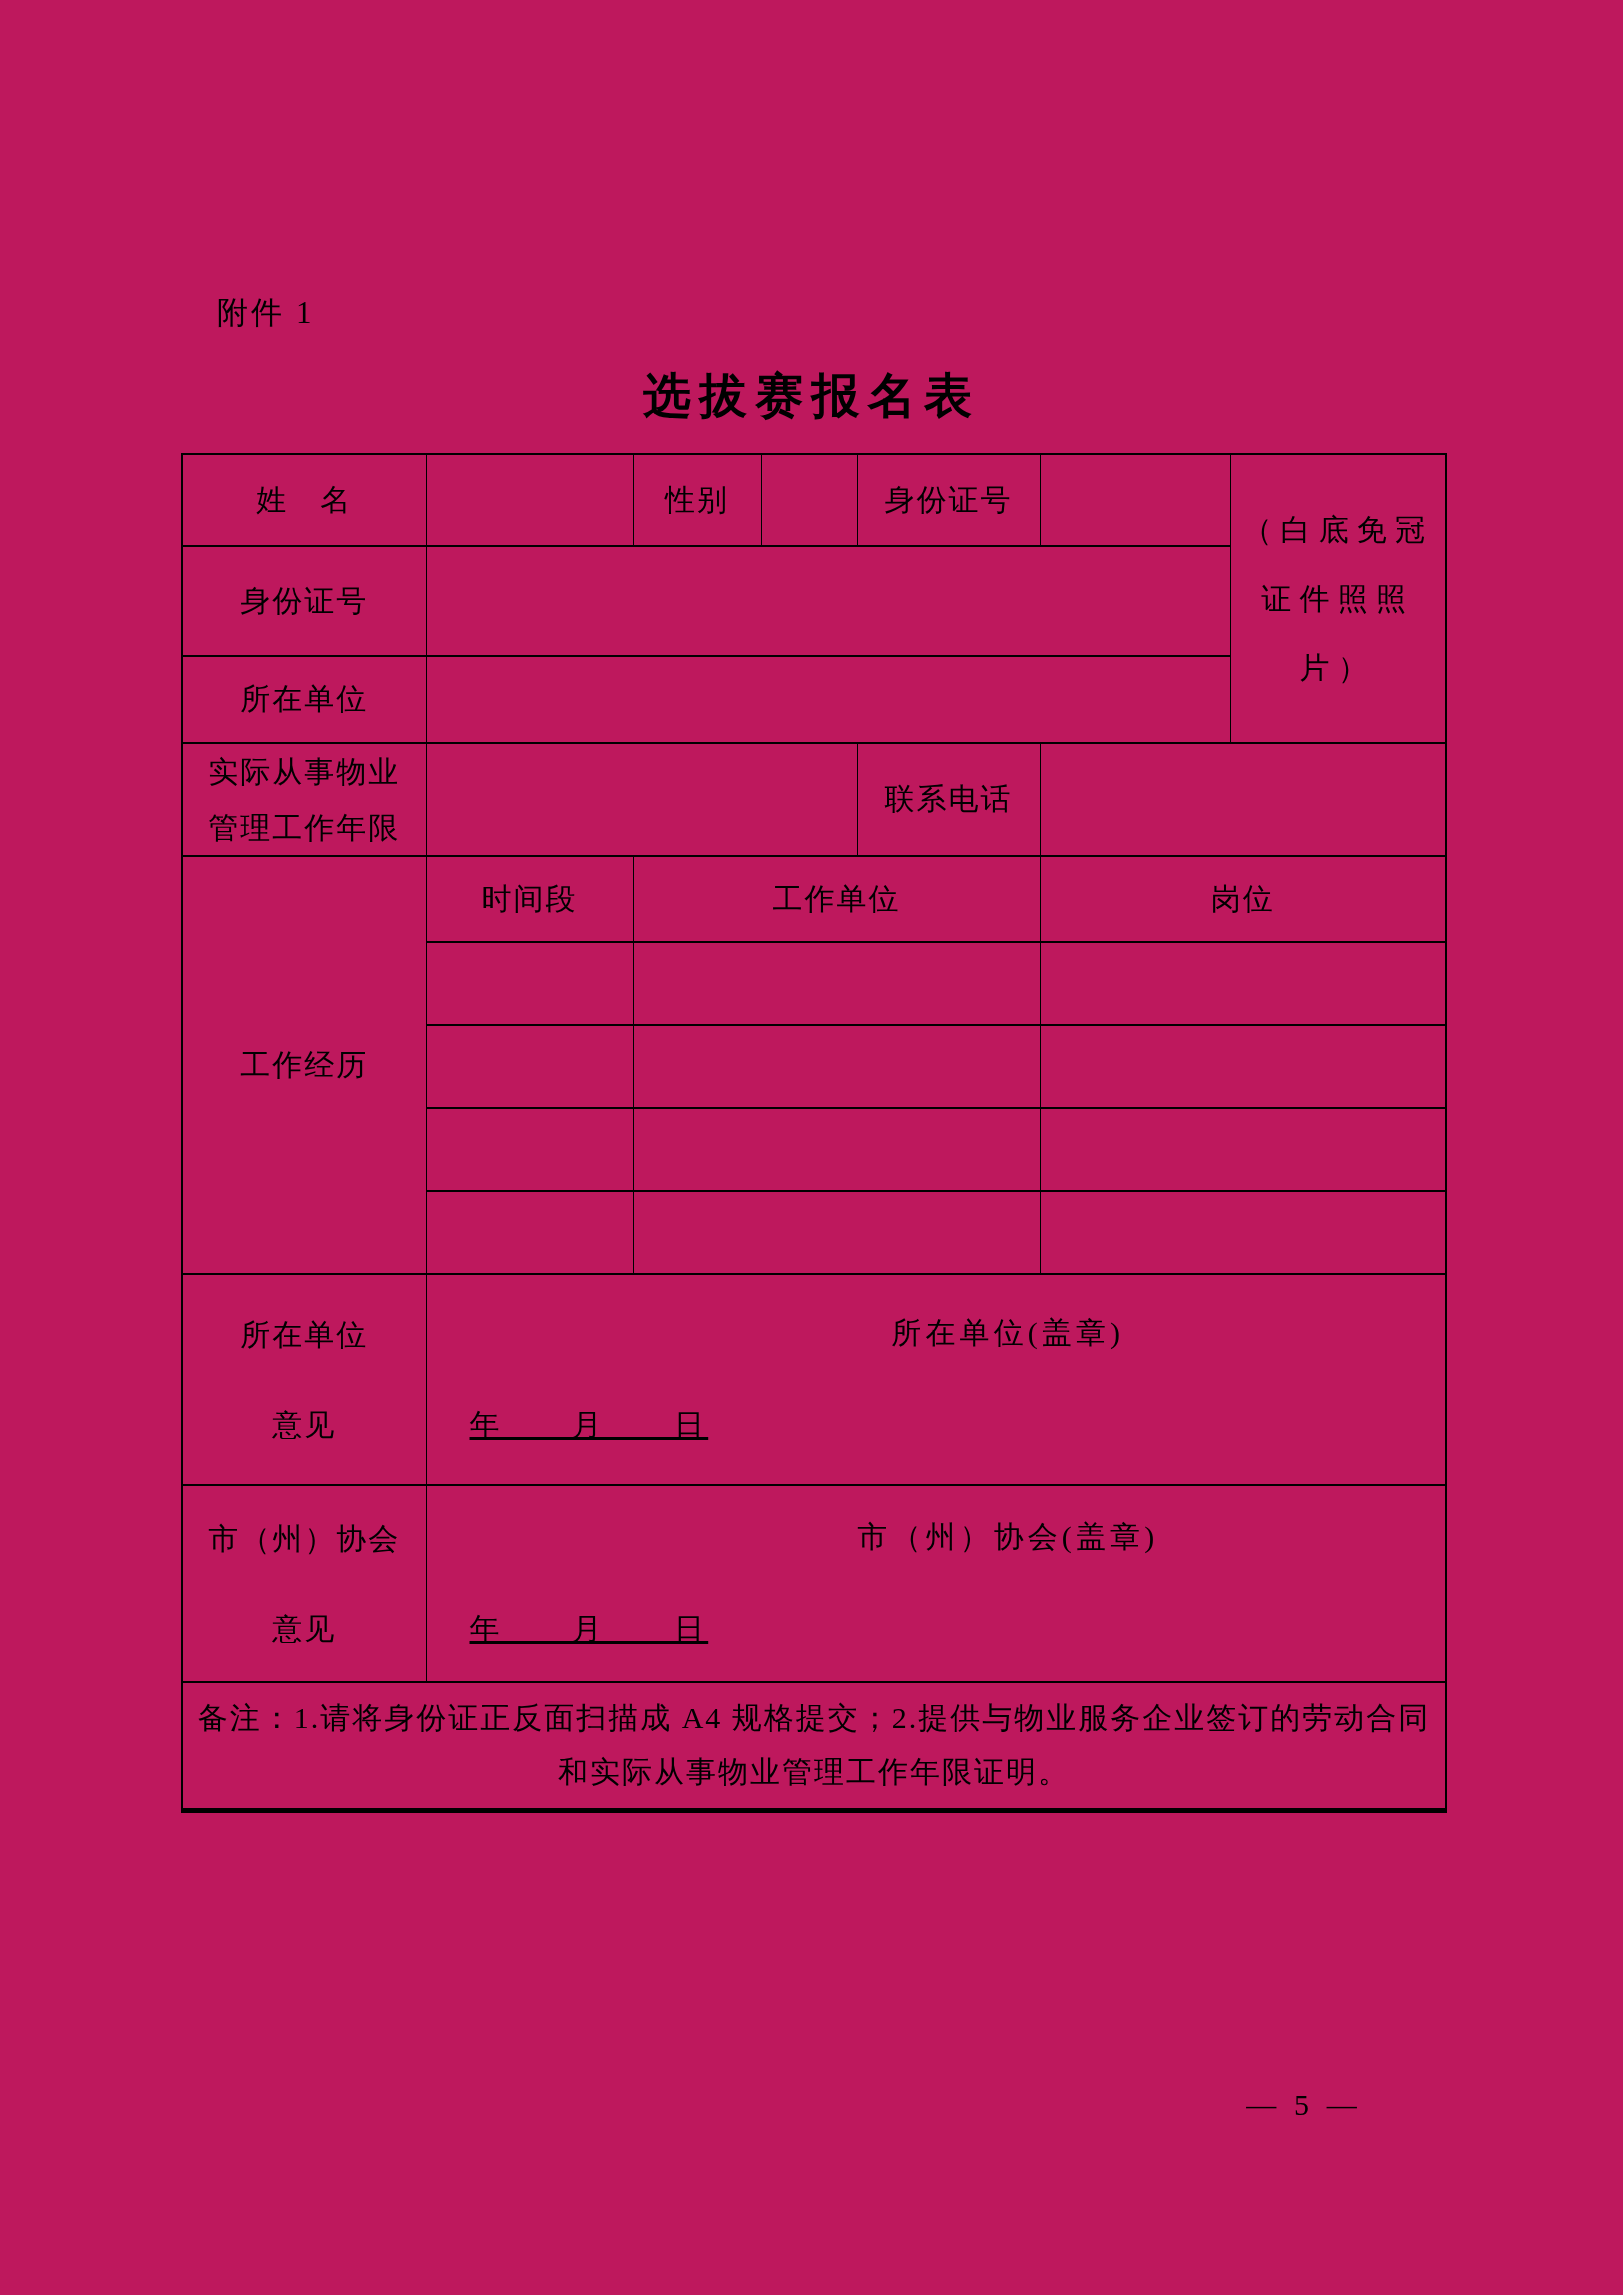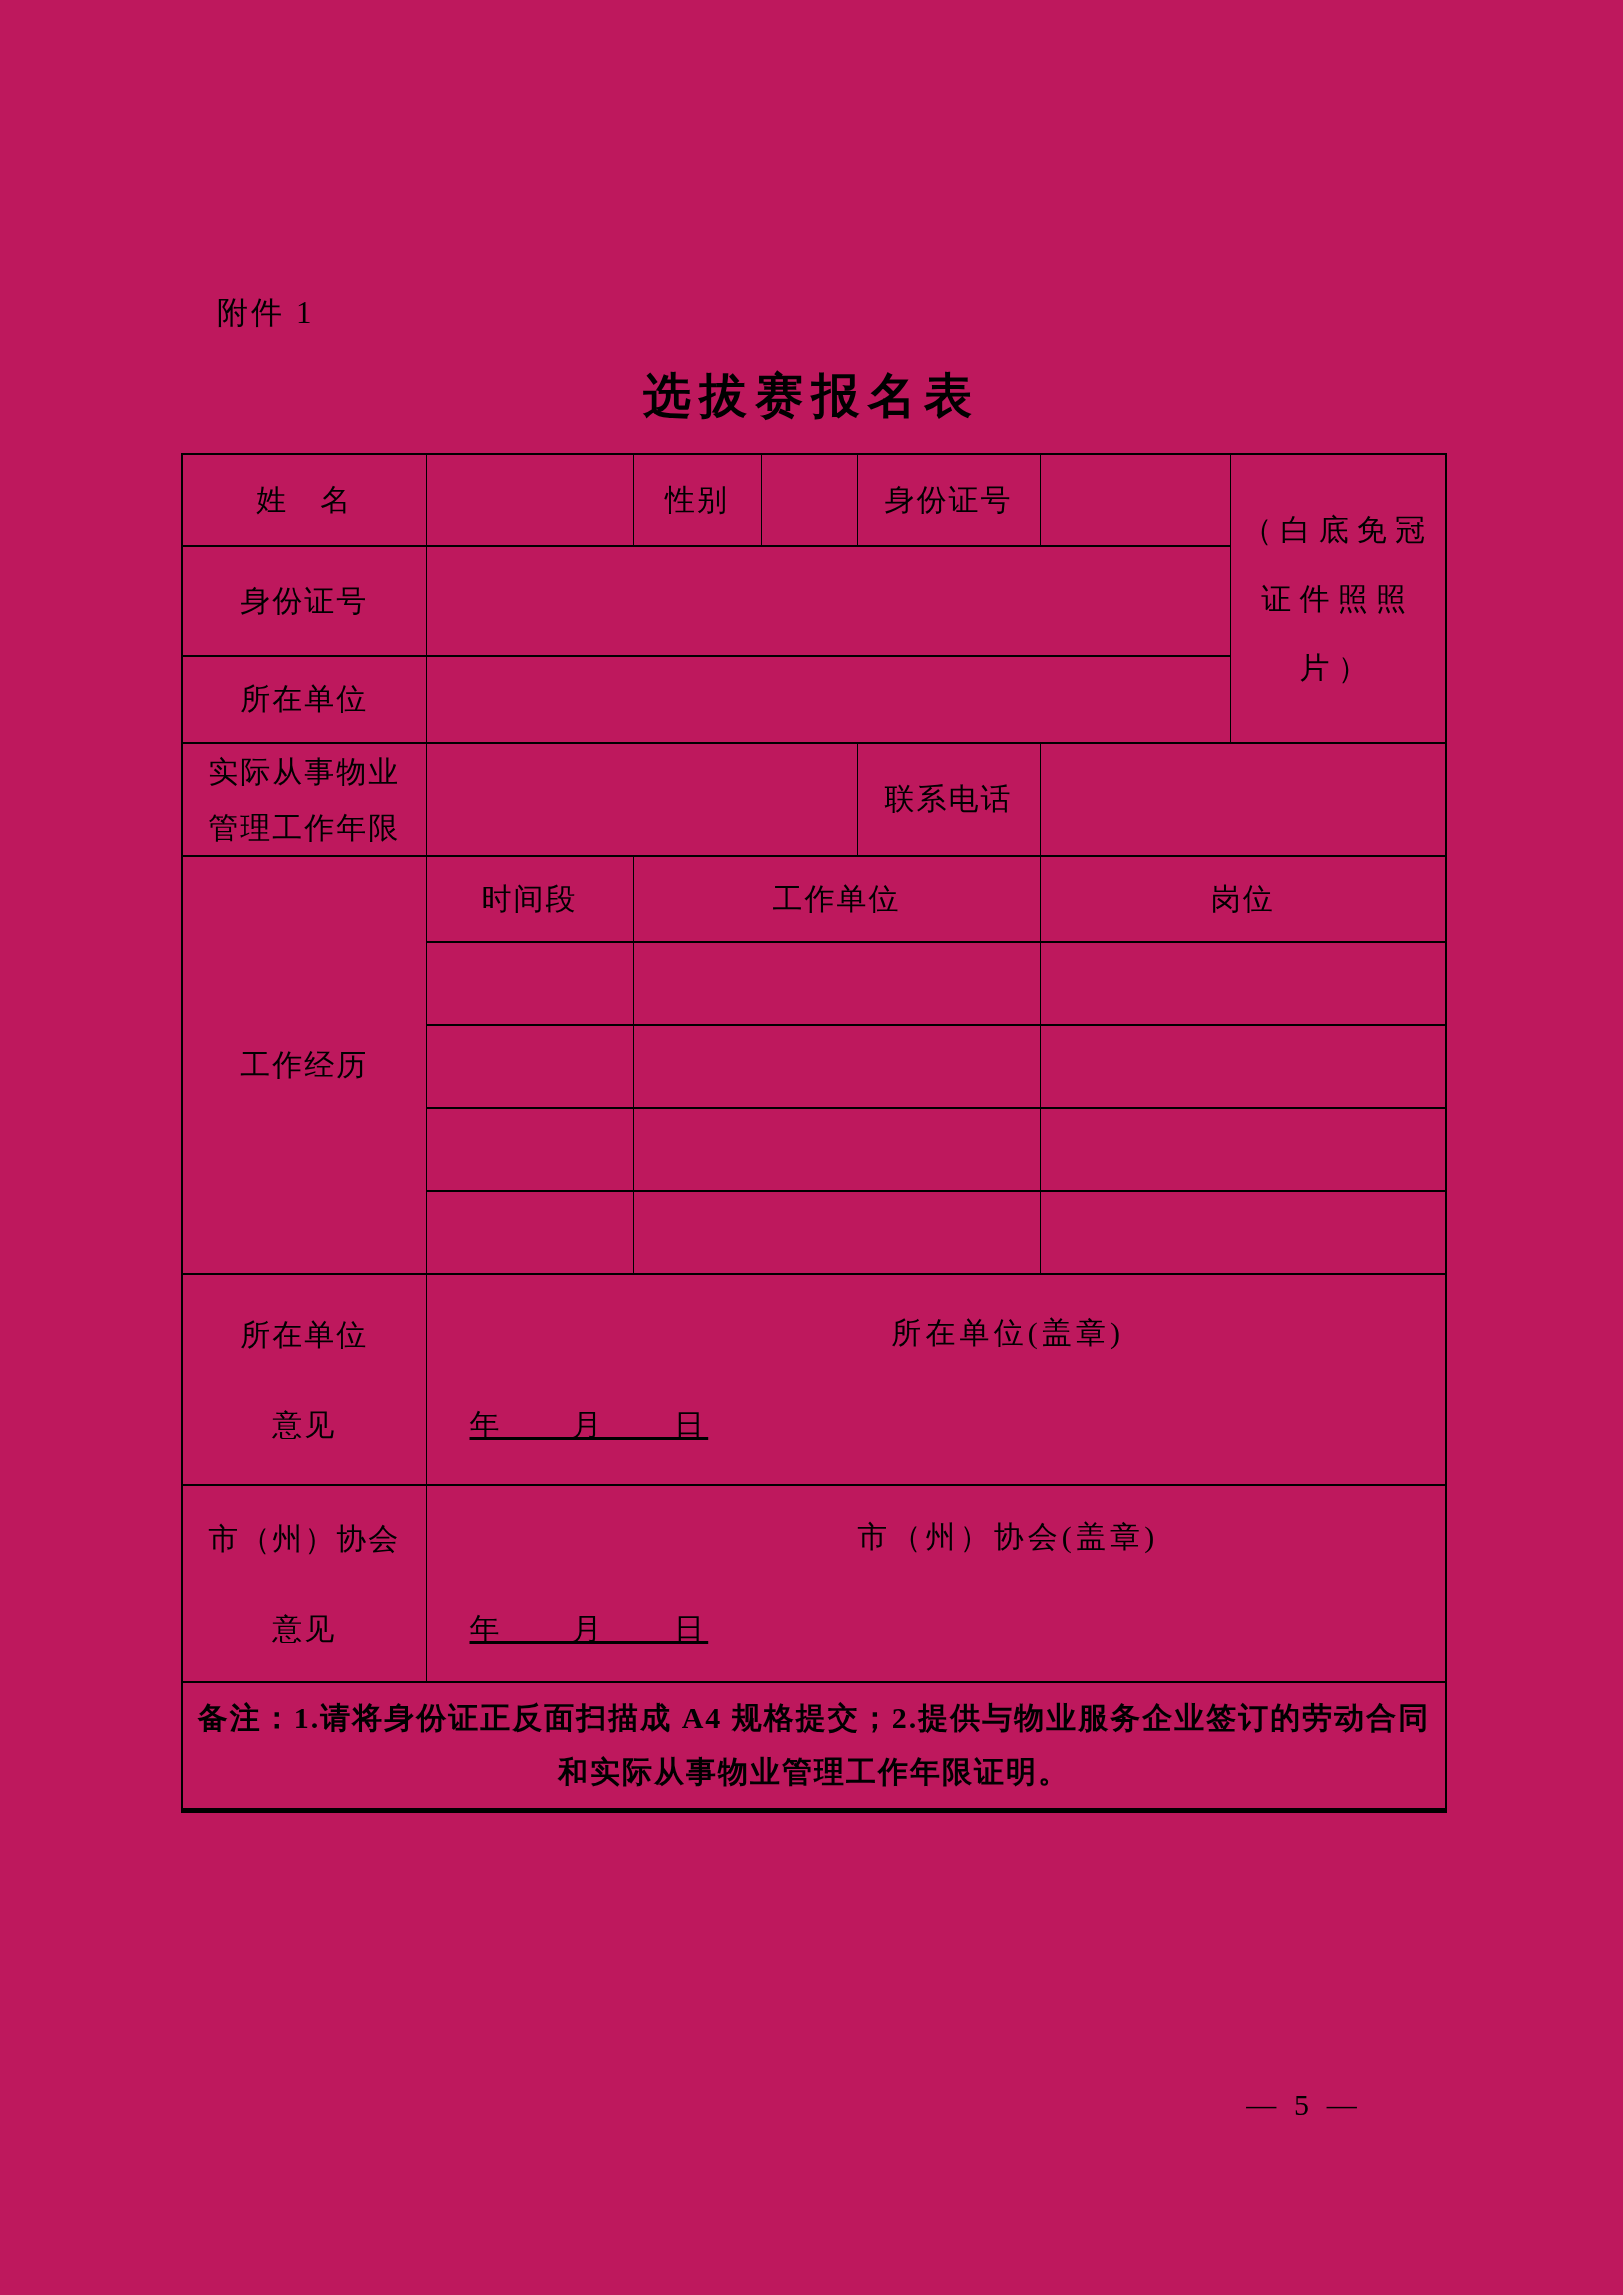--- a/index.html
+++ b/index.html
@@ -86,21 +86,20 @@
     letter-spacing: 4.1px;
     text-decoration: underline;
   }
   td.note-cell {
     text-align: left;
     vertical-align: top;
     padding: 10.2px 12.3px 0 12.3px;
     font-size: 31px;
     line-height: 1.8;
     letter-spacing: 1px;
-    font-weight: bold;
   }
   .page-number {
     position: absolute;
     left: 1176px;
     top: 2088px;
     width: 256px;
     text-align: center;
     font-size: 30px;
     letter-spacing: 5.1px;
   }

